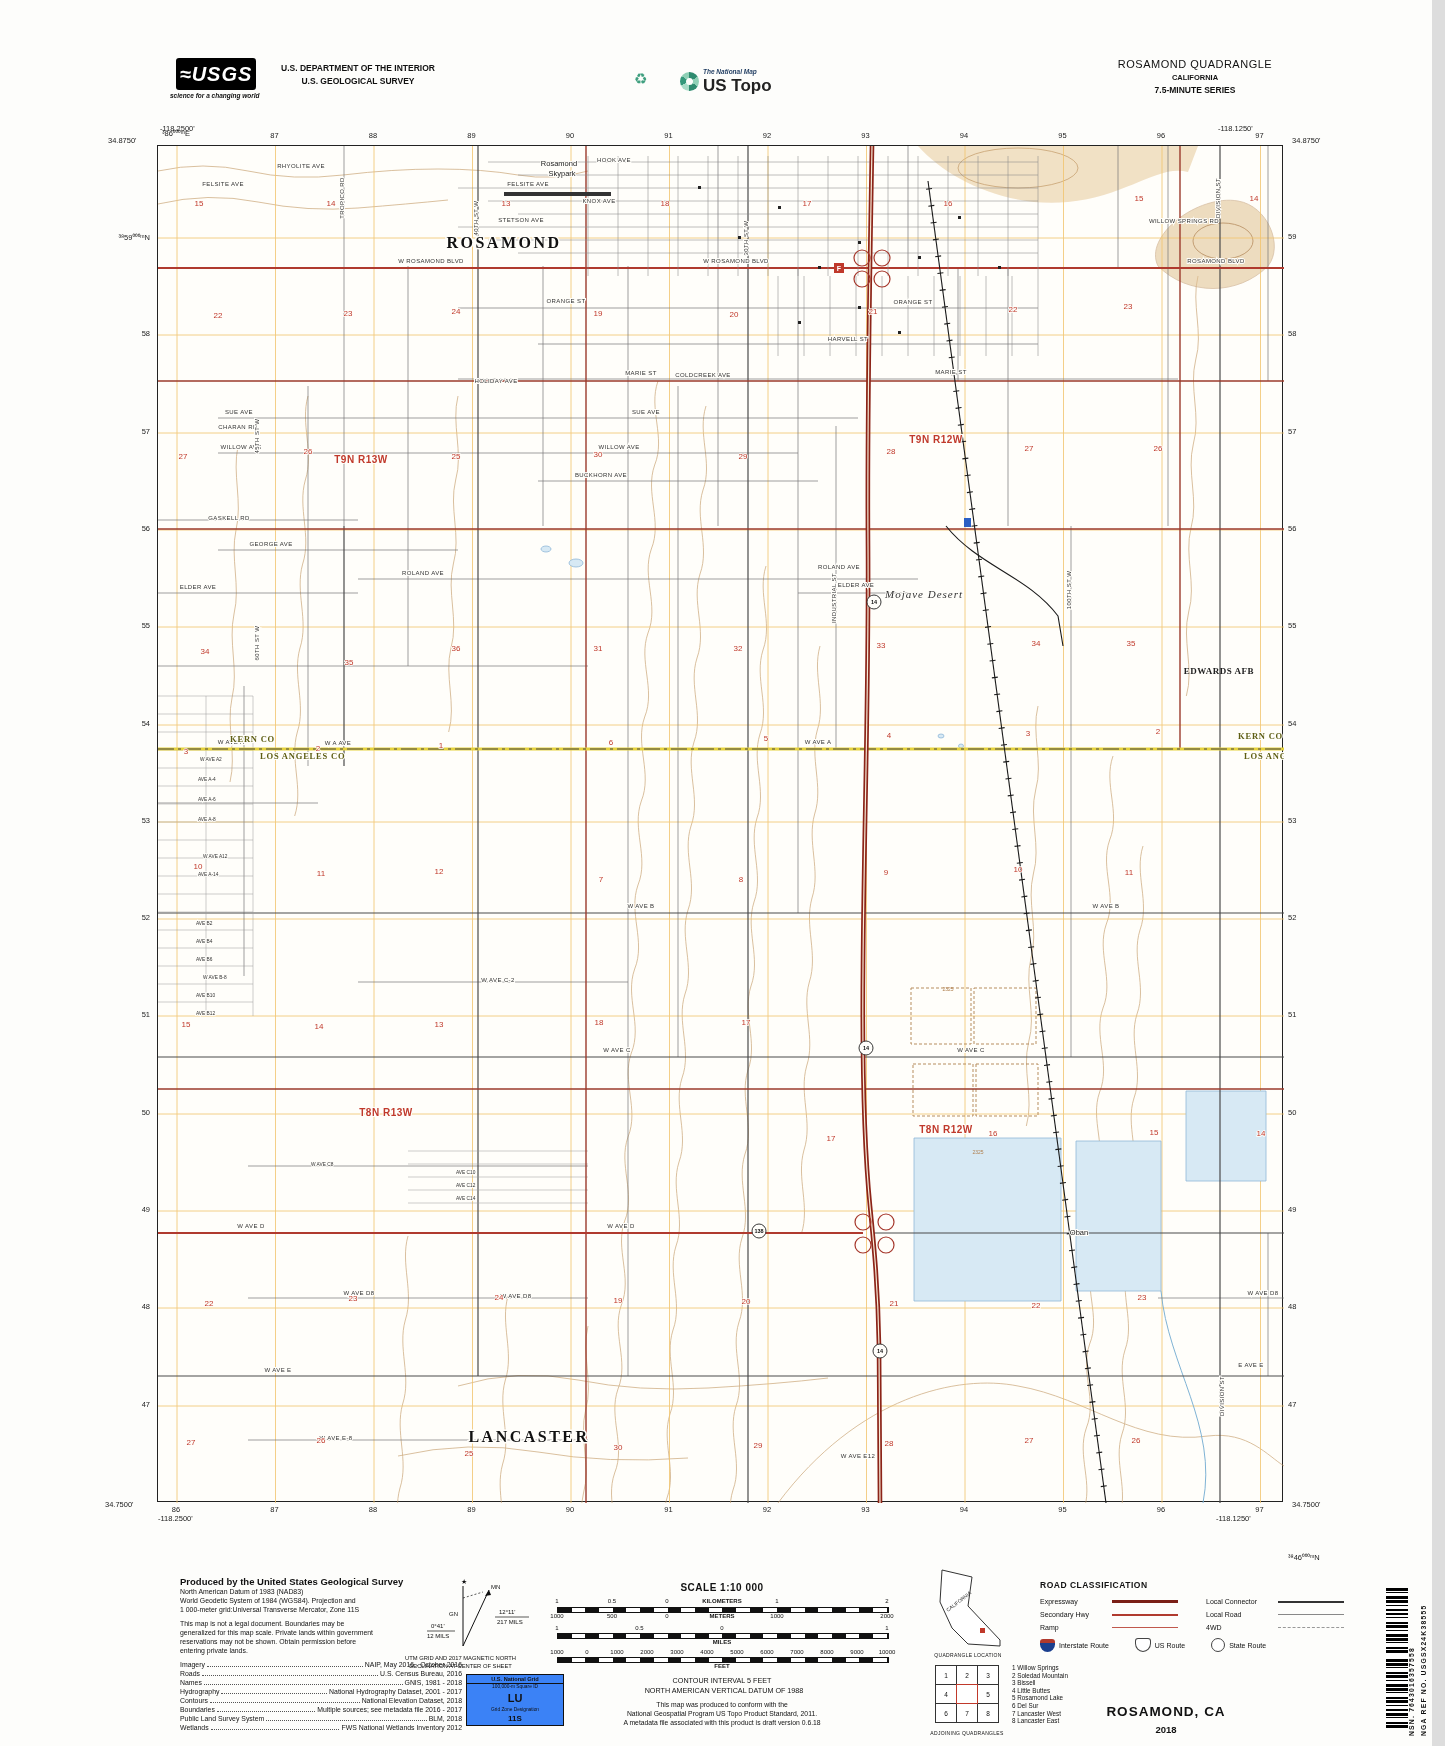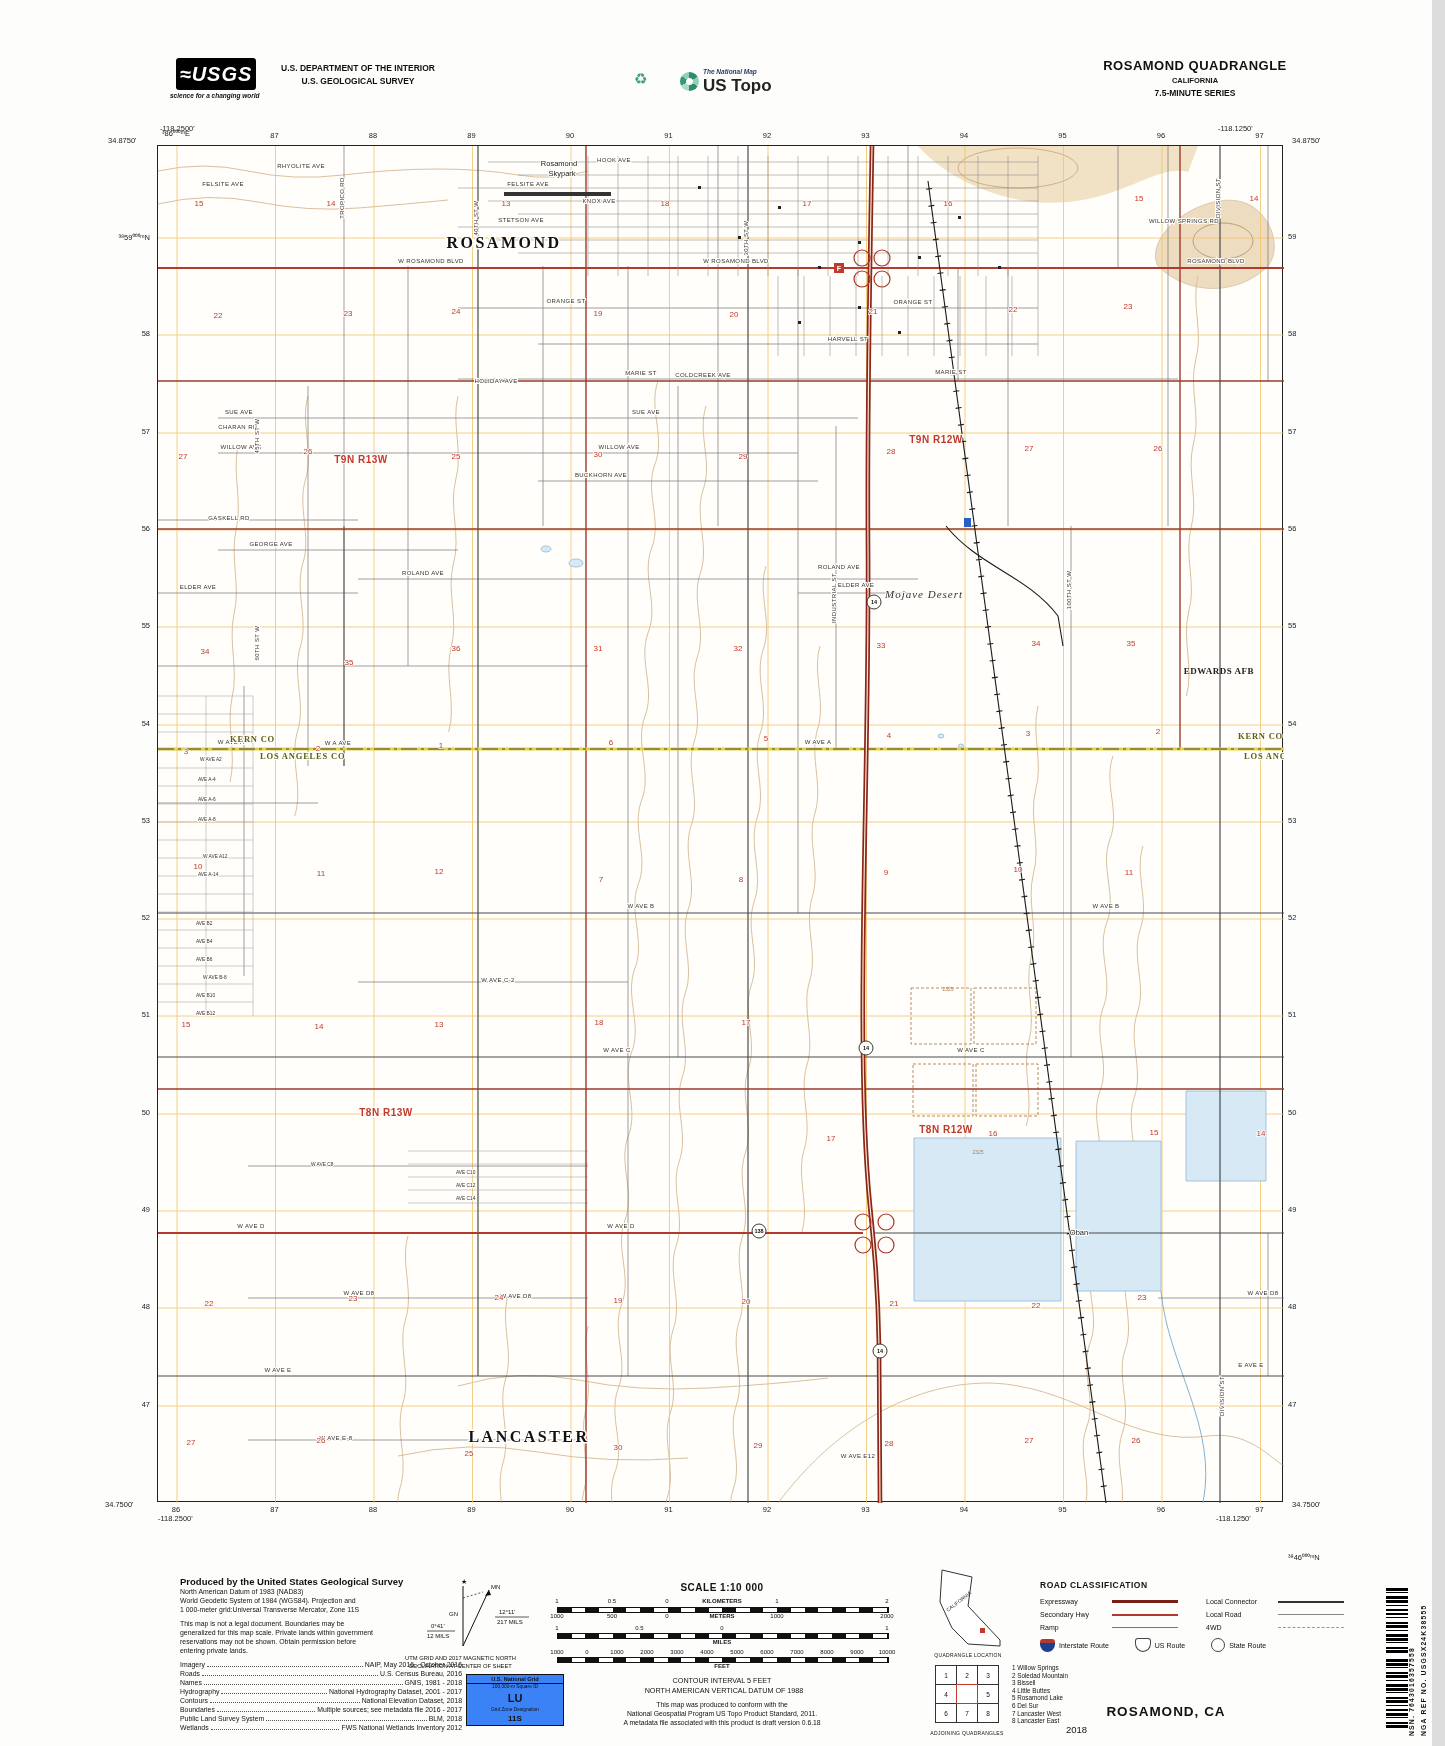--- a/index.html
+++ b/index.html
@@ -8,21 +8,21 @@
   
   .usgs-box{left:176px;top:58px;width:80px;height:32px;background:#000;color:#fff;border-radius:3px;display:flex;align-items:center;justify-content:center;font-weight:bold;font-style:italic;font-size:20px;letter-spacing:1px;}
   .usgs-tag{left:170px;top:92px;font-size:6.5px;font-style:italic;font-weight:bold;}
   .dept{left:268px;top:62px;width:180px;text-align:center;font-size:8.5px;font-weight:bold;line-height:13px;}
   .recycle{left:634px;top:70px;font-size:15px;color:#3f9f7f;}
   .natmap-icon{left:680px;top:72px;width:19px;height:19px;border-radius:50%;background:conic-gradient(#2e8b6f 0 60deg,#8fd0b6 60deg 120deg,#2e8b6f 120deg 185deg,#a9dcc8 185deg 245deg,#35987b 245deg 305deg,#8fd0b6 305deg 360deg);}
   .natmap-icon .hole{position:absolute;left:6px;top:6px;width:7px;height:7px;border-radius:50%;background:#fdfdfb;}
   .natmap-small{left:703px;top:68px;font-size:6.5px;font-weight:bold;font-style:italic;color:#1d3a5f;}
   .natmap-big{left:703px;top:76px;font-size:17px;color:#222;font-weight:bold;font-family:"Liberation Sans",sans-serif;}
   .quad{left:1035px;top:58px;width:320px;text-align:center;}
-  .quad .t1{font-size:13px;font-weight:bold;letter-spacing:.5px;}
+  .quad .t1{font-size:11px;font-weight:normal;letter-spacing:.5px;}
   .quad .t2{font-size:7.5px;font-weight:bold;margin-top:3px;}
   .quad .t3{font-size:8.5px;font-weight:bold;margin-top:3px;}
   
   .map-frame{left:157px;top:145px;width:1126px;height:1357px;border:1.2px solid #222;box-sizing:border-box;background:#fffefa;}
   .corner{font-size:7.5px;color:#222;}
   .grid-label{position:absolute;font-size:7.5px;color:#222;white-space:nowrap;}
   
   text{font-family:"Liberation Sans",sans-serif;}
   .m-street{font-size:6px;fill:#333;letter-spacing:.4px;paint-order:stroke;stroke:#fffefa;stroke-width:2px;}
   .m-sub{font-size:4.8px;fill:#333;paint-order:stroke;stroke:#fffefa;stroke-width:1.6px;}
@@ -836,19 +836,19 @@
       <div>2 Soledad Mountain</div>
       <div>3 Bissell</div>
       <div>4 Little Buttes</div>
       <div>5 Rosamond Lake</div>
       <div>6 Del Sur</div>
       <div>7 Lancaster West</div>
       <div>8 Lancaster East</div>
     </div>
 
   <div class="abs rosamond-ca" style="left:1066px;top:1704px;width:200px;text-align:center;">ROSAMOND,  CA</div>
-  <div class="abs" style="left:1066px;top:1724px;width:200px;font-size:9.5px;font-weight:normal;">2018</div>
+  <div class="abs" style="left:1066px;top:1724px;width:200px;text-align:center;font-size:9.5px;font-weight:bold;">2018</div>
 
   <div class="abs barcode"></div>
   <div class="vtext" style="left:1408px;top:1560px;height:176px;">NSN.  7643016357558</div>
   <div class="vtext" style="left:1420px;top:1560px;height:176px;">NGA REF NO.  USGSX24K38555</div>
 
 </div>
 
 </body></html>

